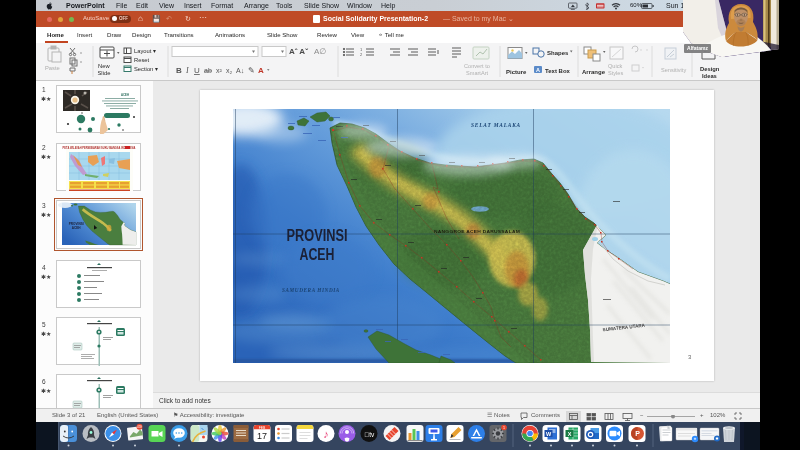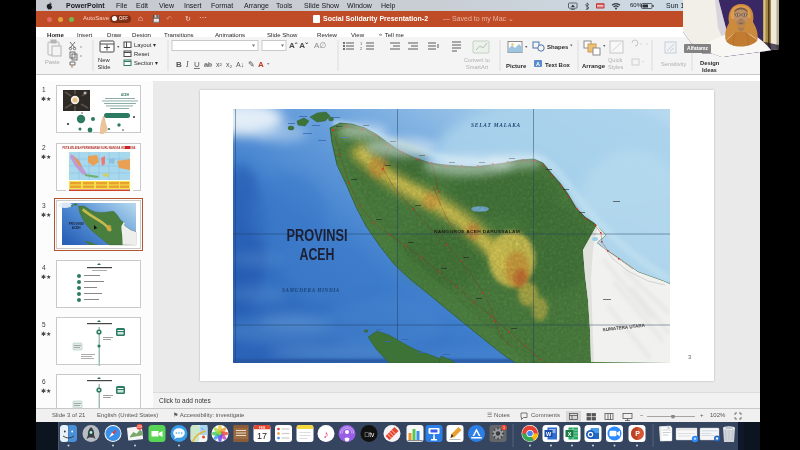--- a/index.html
+++ b/index.html
@@ -9,30 +9,30 @@
 
 #menubar{position:absolute;left:0;top:0;width:724px;height:11px;background:linear-gradient(90deg,#c6cad0 0%,#c9ced4 55%,#cfdfeb 100%);color:#15181d;font-size:7px;line-height:11px;white-space:nowrap}
 #menubar .mi{position:absolute;top:0}
 
 #titlebar{position:absolute;left:0;top:11px;width:724px;height:16px;background:#bf4b27;color:#fff}
 .tl{position:absolute;top:5.5px;width:5px;height:5px;border-radius:50%}
 
 #tabs{position:absolute;left:0;top:27px;width:724px;height:16px;background:#fff;font-size:6.1px;color:#262626}
 #tabs .tab{position:absolute;top:4px}
 
-#ribbon{position:absolute;left:0;top:37px;width:724px;height:38px;background:#f4f4f5;border-bottom:1px solid #c9c9c9;font-size:5.6px;color:#3a3a3a}
+#ribbon{position:absolute;left:0;top:43px;width:724px;height:38px;background:#f4f4f5;border-bottom:1px solid #c9c9c9;font-size:5.6px;color:#3a3a3a}
 
 #thumbs{position:absolute;left:0;top:81px;width:117px;height:327px;background:#fcfcfc;overflow:hidden}
 #editarea{position:absolute;left:117px;top:81px;width:607px;height:311px;background:#eaeaea}
 #slide{position:absolute;left:164px;top:90px;width:514px;height:291px;background:#fff;box-shadow:0 0 2px rgba(0,0,0,.25)}
 #notes{position:absolute;left:117px;top:392px;width:607px;height:16px;background:#f2f2f2;border-top:1px solid #dcdcdc;font-size:6.5px;color:#333}
 #statusbar{position:absolute;left:0;top:408px;width:724px;height:14px;background:#f0f0f0;border-top:1px solid #c8c8c8;font-size:6px;color:#555;line-height:13px}
 
 #dockwall{position:absolute;left:0;top:422px;width:724px;height:28px;background:#0c1420}
-#dock{position:absolute;left:22px;top:422px;width:686px;height:28px;background:#35455f;border-left:1px solid #46566f;border-right:6px solid #0f172a}
+#dock{position:absolute;left:22px;top:422px;width:686px;height:28px;background:#35455f;border-left:1px solid #46566f;border-right:4px solid #0f172a}
 
 .thumb{position:absolute;left:20px;width:85px;height:48px;background:#fff;border:1px solid #c9c9c9}
 .tnum{position:absolute;left:6px;font-size:6.5px;color:#3a3a3a}
 .tstar{position:absolute;left:5px;font-size:6px;color:#444}
 #selthumb{outline:1.5px solid #b0552e;outline-offset:1px}
 </style></head>
 <body>
 <div id="stage">
 <div id="screen">
 

